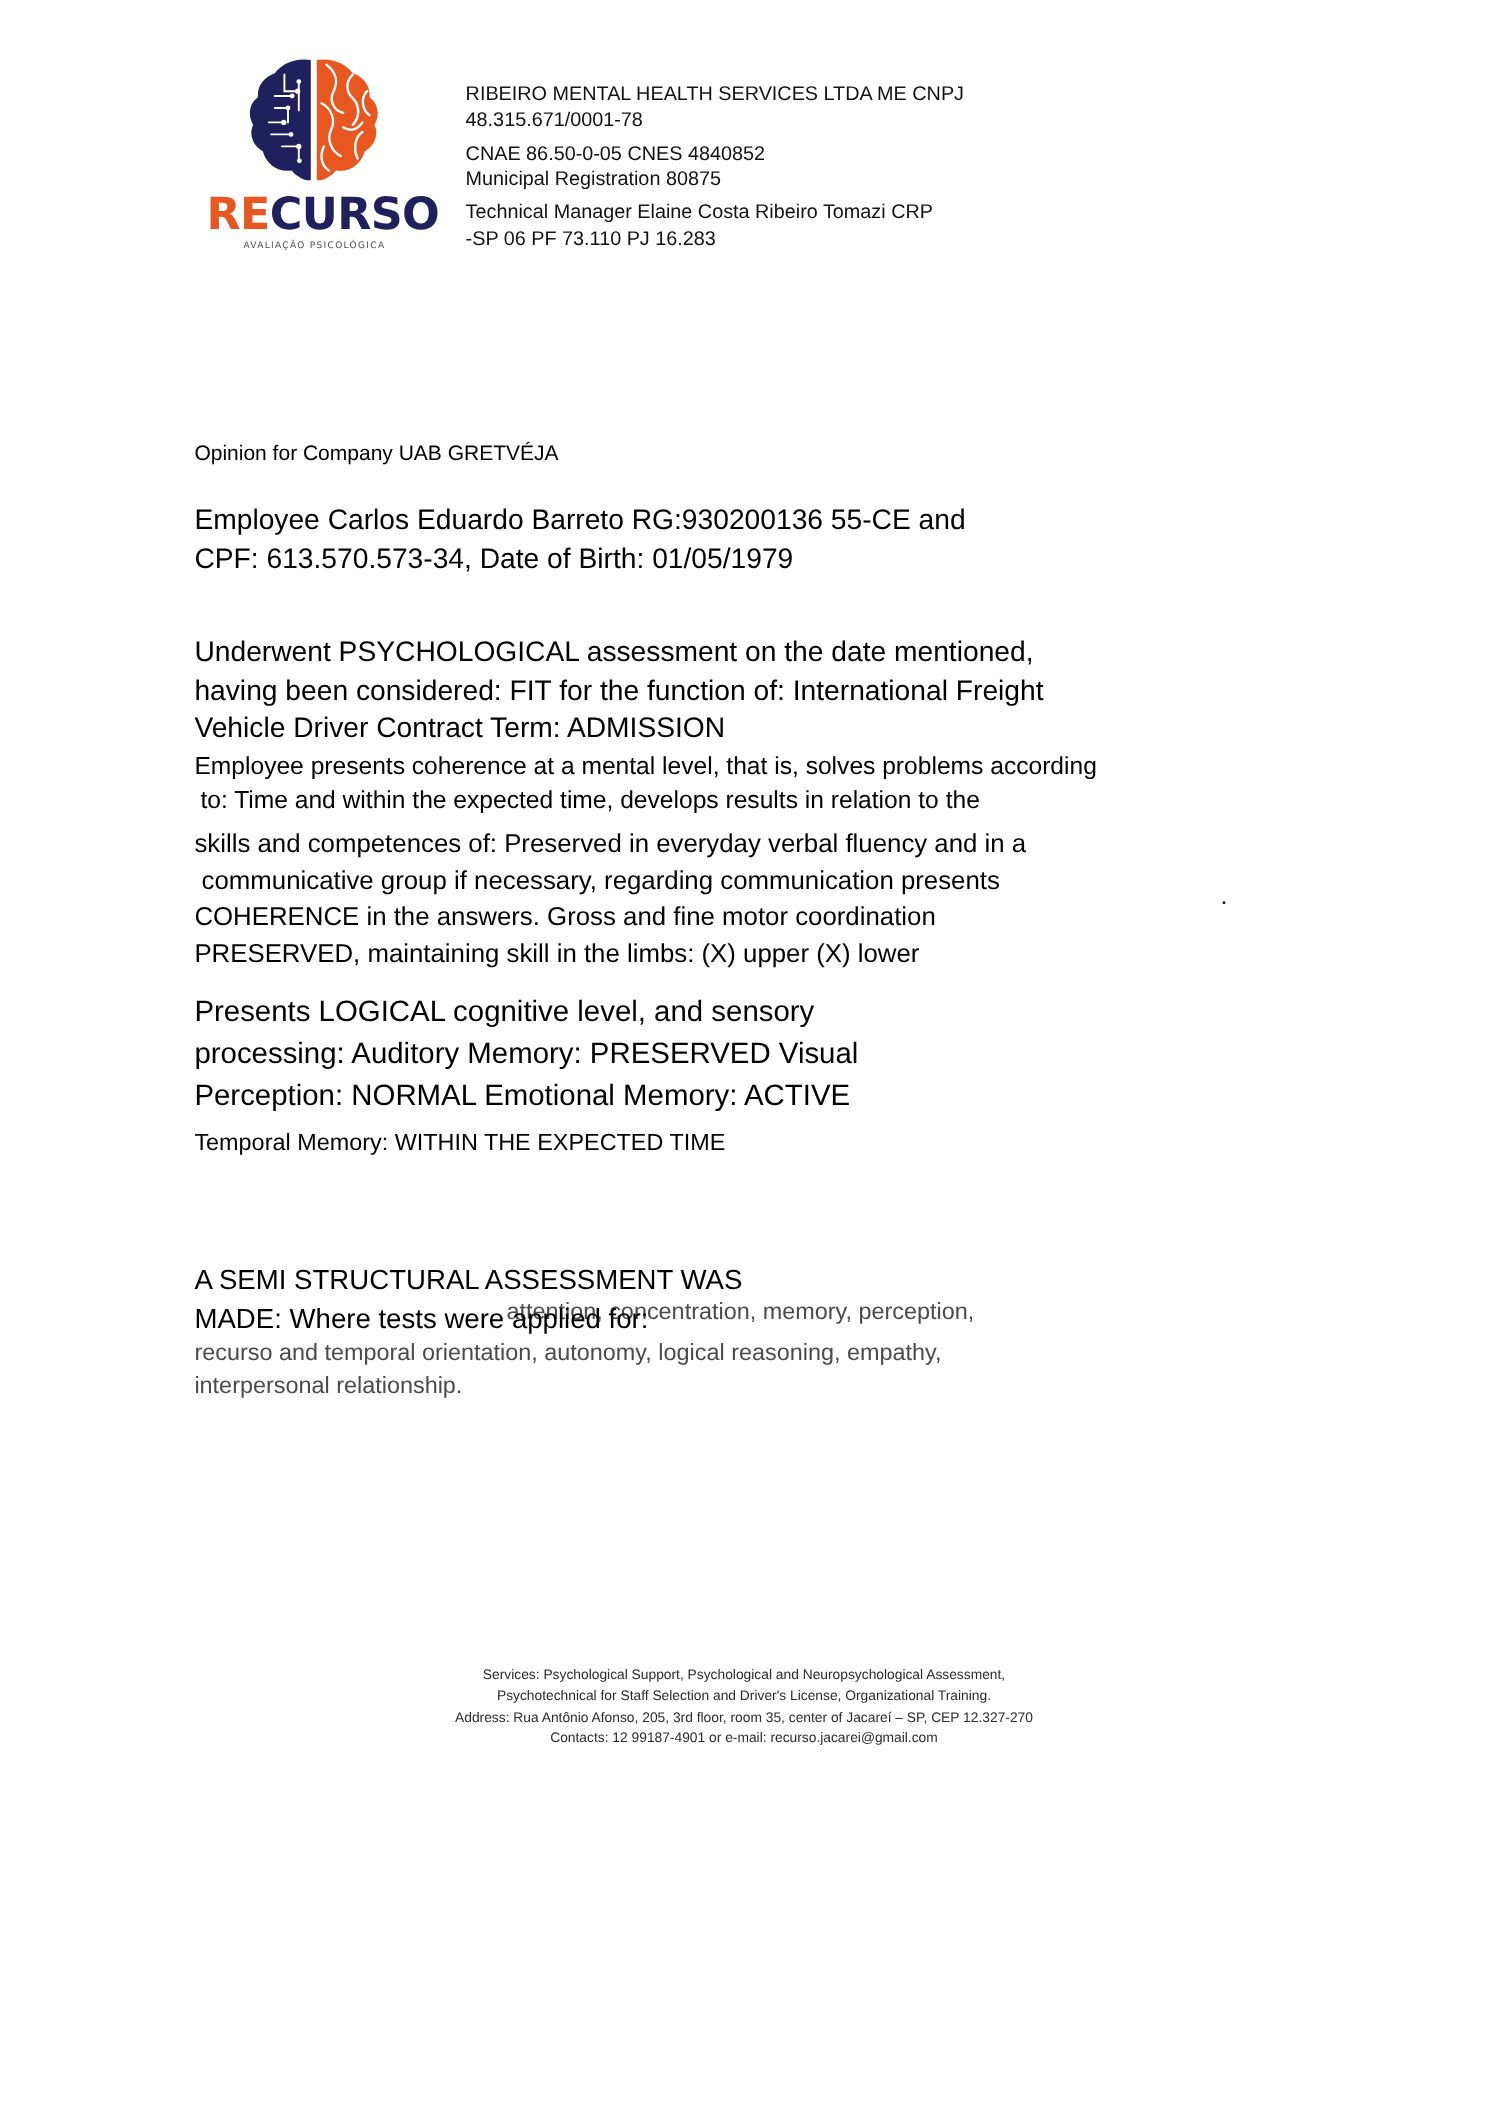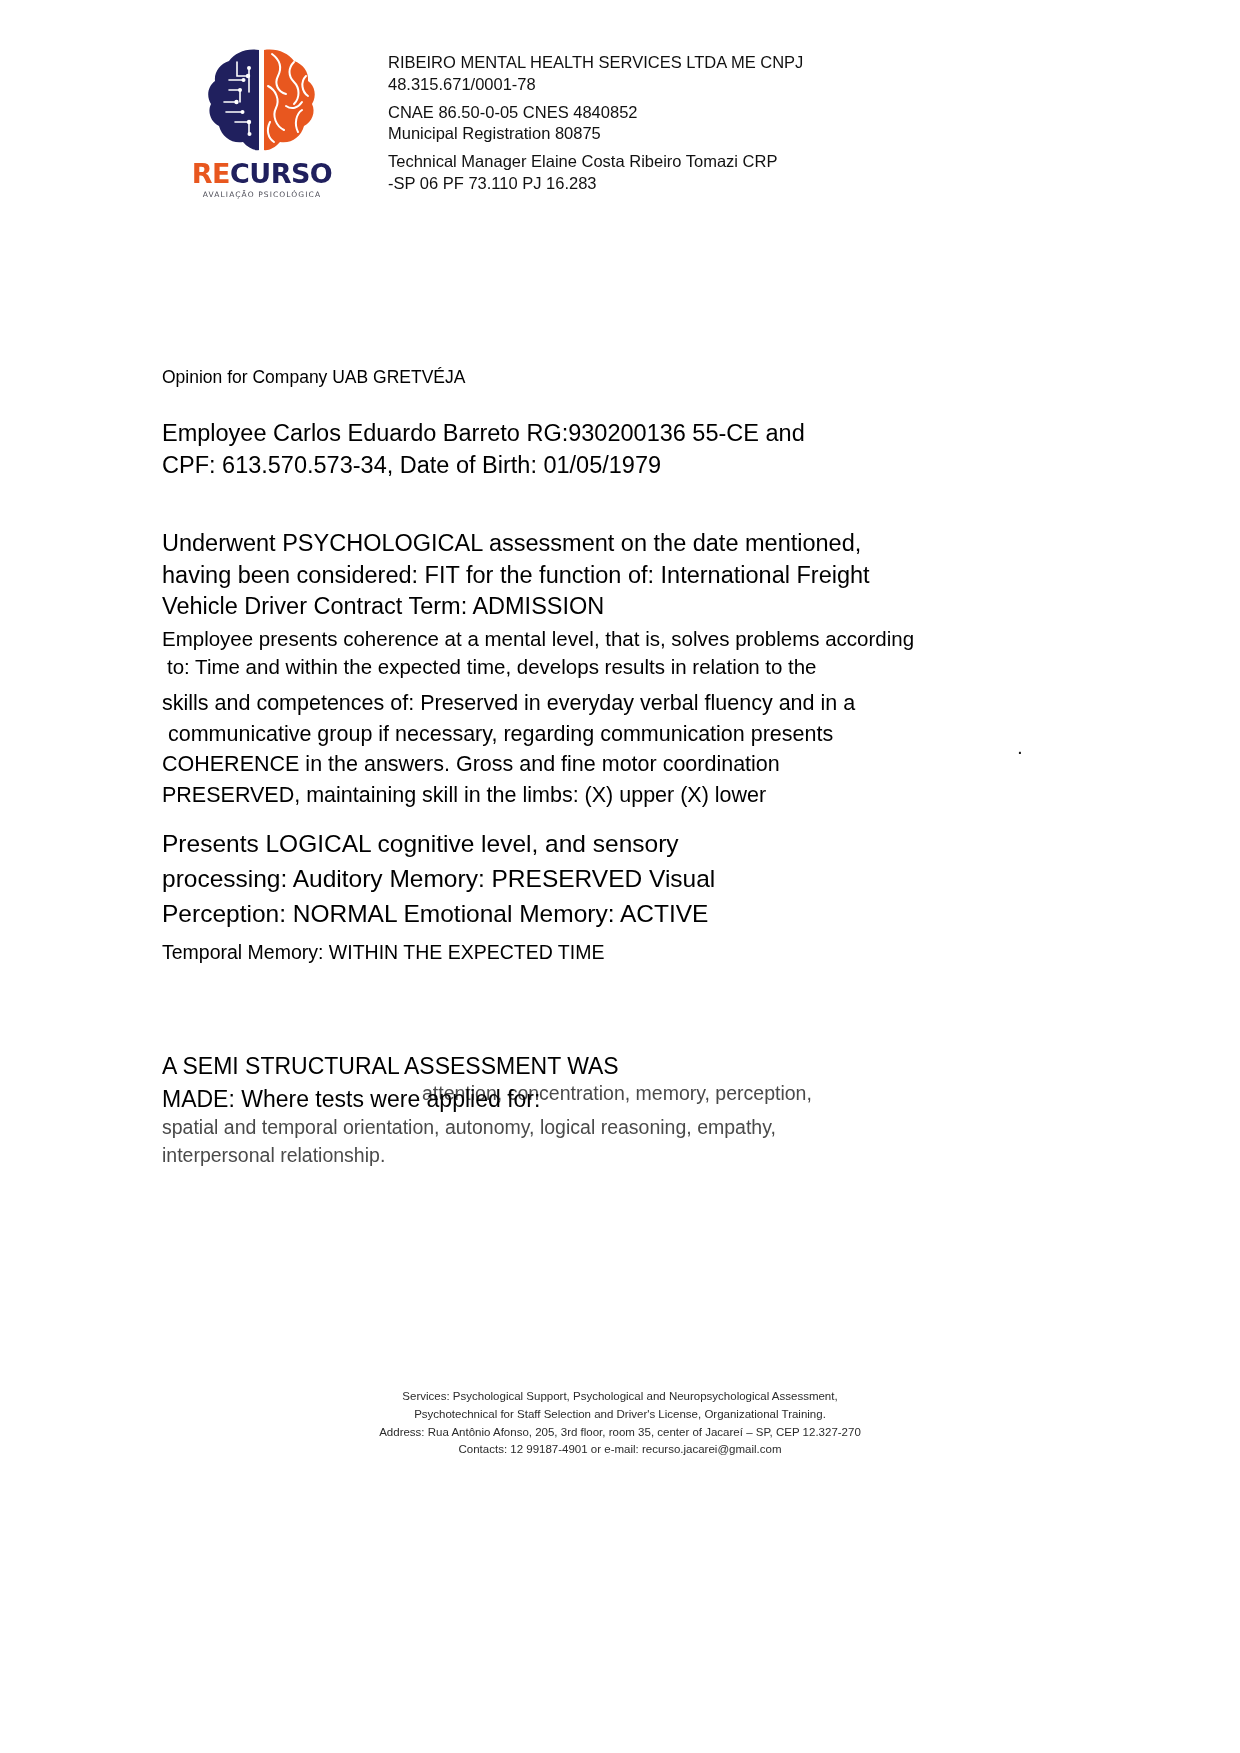--- a/index.html
+++ b/index.html
@@ -39,42 +39,42 @@
     position: relative;
     width: 120px;
     height: 108px;
     margin: 0 auto;
   }
   .brain svg { display: block; }
   .logo-word {
     text-align: center;
     font-family: "DejaVu Sans", sans-serif;
     font-weight: bold;
-    font-size: 27px;
+    font-size: 37px;
     letter-spacing: -0.5px;
     line-height: 1;
     margin-top: 6px;
     white-space: nowrap;
   }
   .logo-word .re { color: #E8571F; }
   .logo-word .curso { color: #20205E; }
   .logo-sub {
     text-align: center;
     font-family: "DejaVu Sans", sans-serif;
     font-size: 7.5px;
     letter-spacing: 1.1px;
     color: #4a4a55;
     margin-top: 3px;
     white-space: nowrap;
   }
 
   .company-block {
     position: absolute;
     left: 388px;
-    top: 52px;
+    top: 68px;
     width: 470px;
     font-size: 16.5px;
     line-height: 1.32;
     color: #111;
   }
   .company-block p { margin: 0 0 6px 0; }
   .company-block p.tight { margin-bottom: 0; }
 
   
   .doc-title {
@@ -317,21 +317,21 @@
     <div class="para temporal">Temporal Memory: WITHIN THE EXPECTED TIME</div>
 
     <div class="para semi-heading">
       <div>A SEMI STRUCTURAL ASSESSMENT WAS</div>
       <div>MADE: Where tests were applied for:</div>
     </div>
 
     <div class="para semi-tail">attention, concentration, memory, perception,</div>
 
     <div class="para semi-rest">
-      <div>spatial and temporal orientation, autonomy, logical reasoning, empathy,</div>
+      <div>recurso and temporal orientation, autonomy, logical reasoning, empathy,</div>
       <div>interpersonal relationship.</div>
     </div>
   </div>
 
   <div class="footer">
     <div>Services: Psychological Support, Psychological and Neuropsychological Assessment,</div>
     <div>Psychotechnical for Staff Selection and Driver's License, Organizational Training.</div>
     <div>Address: Rua Antônio Afonso, 205, 3rd floor, room 35, center of Jacareí – SP, CEP 12.327-270</div>
     <div>Contacts: 12 99187-4901 or e-mail: recurso.jacarei@gmail.com</div>
   </div>

